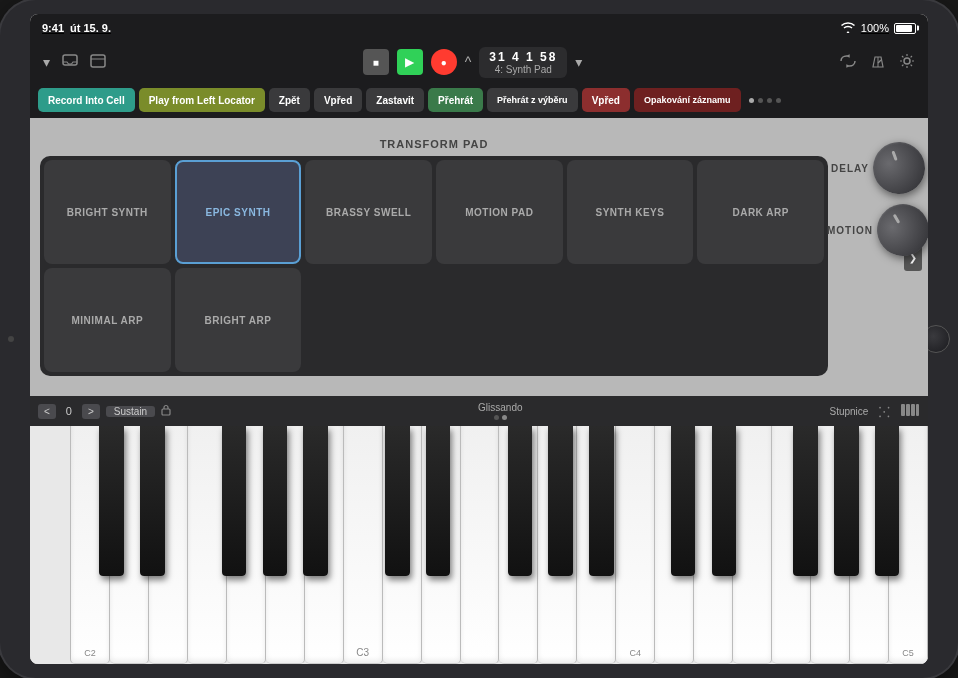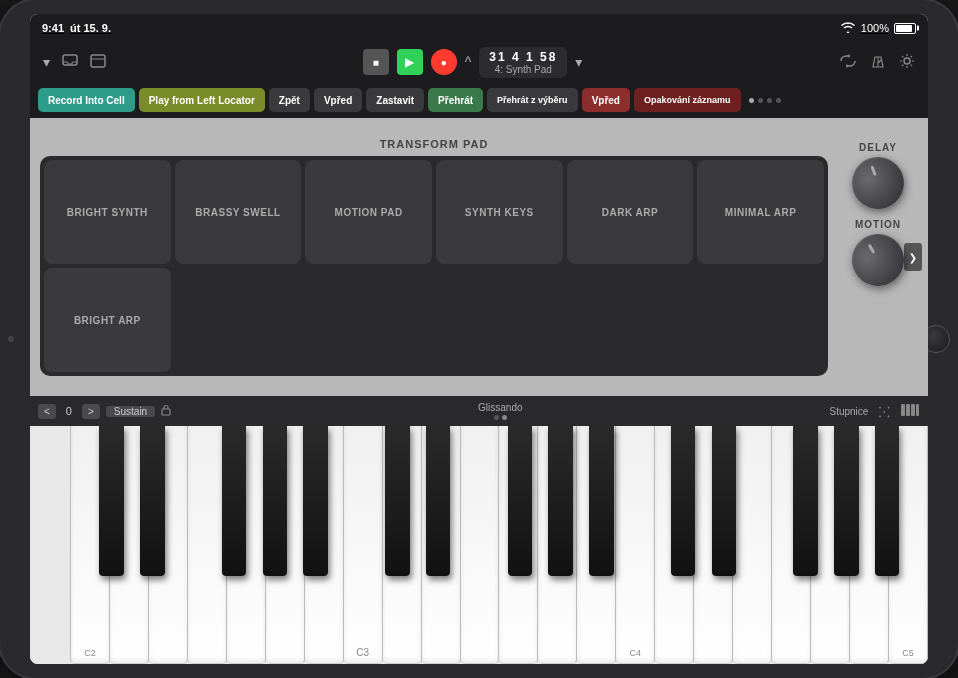--- a/index.html
+++ b/index.html
@@ -279,21 +279,21 @@
       display: flex;
       flex-direction: column;
       align-items: center;
       gap: 10px;
       padding: 4px 0;
       position: relative;
     }
 
     .effect-section {
       display: flex;
-      flex-direction: column;
+      flex-direction: row;
       align-items: center;
       gap: 4px;
     }
 
     .effect-label {
       font-size: 10px;
       font-weight: 700;
       color: #444;
       letter-spacing: 1px;
     }
@@ -516,20 +516,23 @@
 
       <div class="transform-section">
 
         <div class="transform-pad-area">
           <div class="transform-pad-title">TRANSFORM PAD</div>
 
           <div class="pad-grid-container">
 
             <div class="pad-cell">
               <span class="pad-label">BRIGHT SYNTH</span>
+            </div>
+            <div class="pad-cell active" style="border: 2px solid #5a9fd4; background: #3d4255;">
+              <span class="pad-label" style="color: #8ab8e0;">EPIC SYNTH</span>
             </div>
             <div class="pad-cell">
               <span class="pad-label">BRASSY SWELL</span>
             </div>
             <div class="pad-cell">
               <span class="pad-label">MOTION PAD</span>
             </div>
 
             <div class="pad-cell">
               <span class="pad-label">SYNTH KEYS</span>

